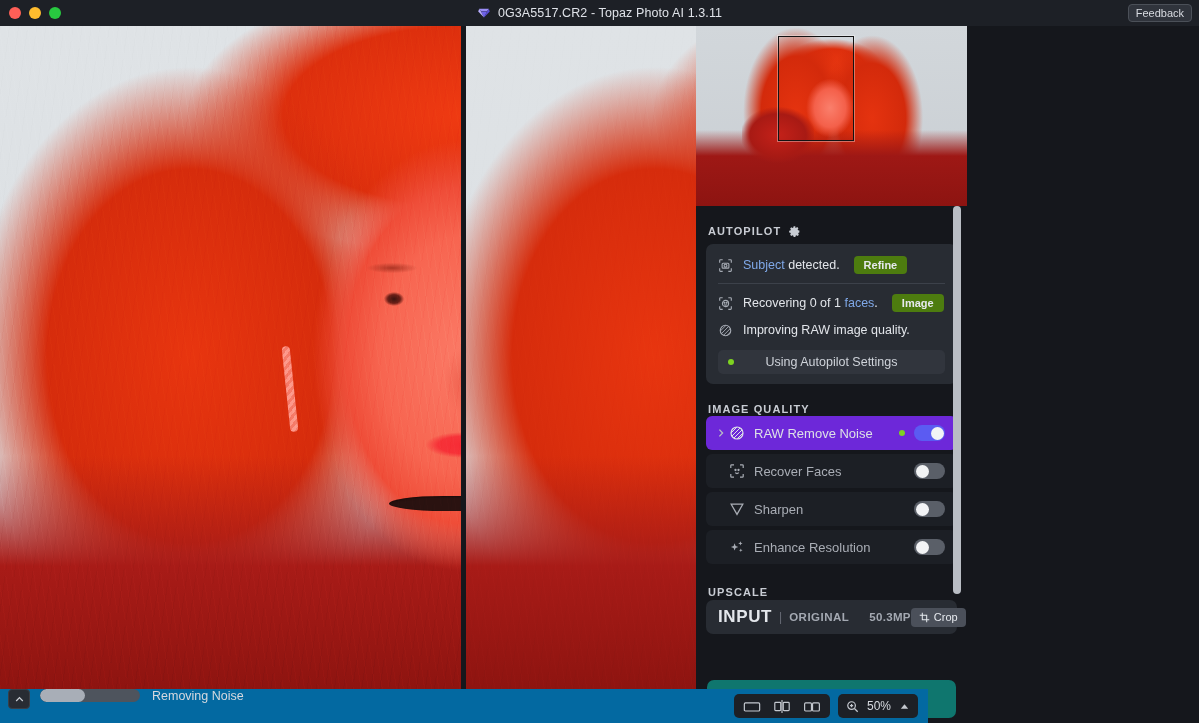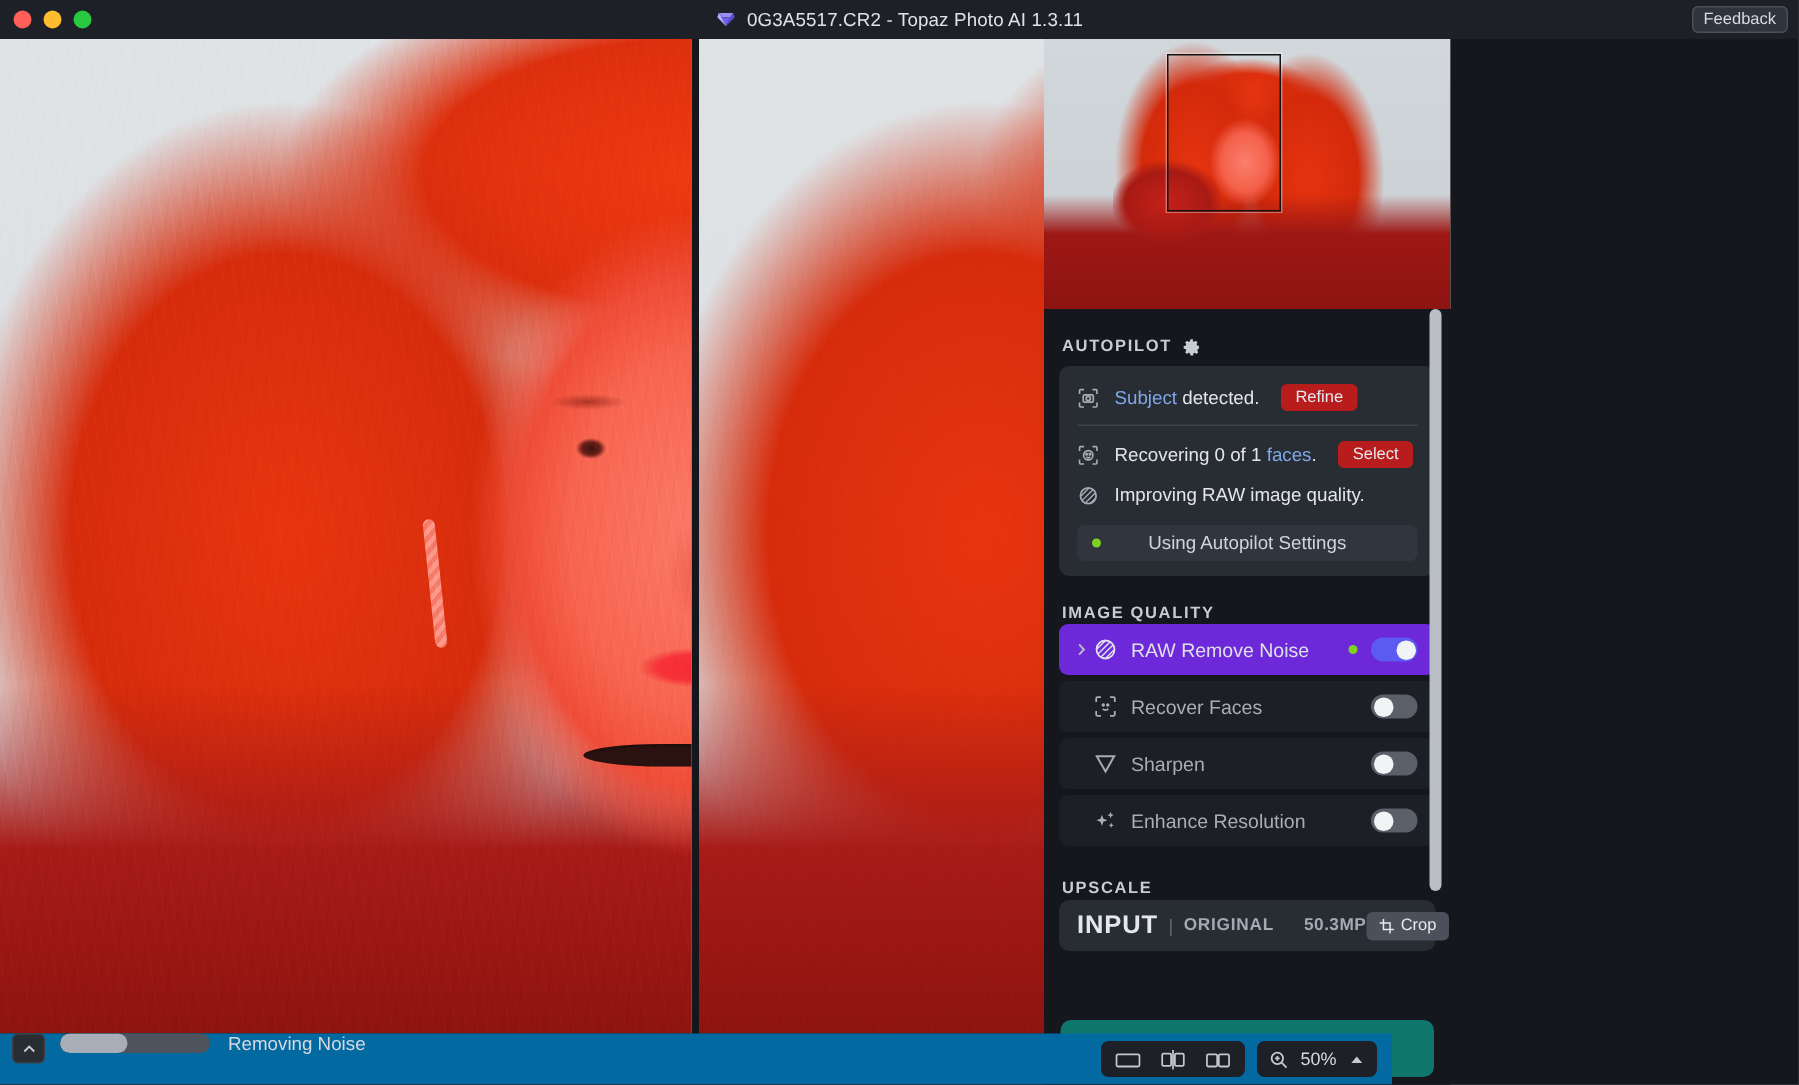--- a/index.html
+++ b/index.html
@@ -183,24 +183,24 @@
   }
   .ap-row {
     display: flex; align-items: center; gap: 10px;
     height: 22px; margin-bottom: 5px;
   }
   .ap-icon { width: 15px; height: 15px; flex: 0 0 15px; color: #a6abb4; }
   .ap-text { font-size: 12.5px; color: #e2e5ea; white-space: nowrap; }
   .link { color: #7fa8e8; }
   .ap-btn {
     margin-left: 4px; height: 18px; padding: 0 10px;
-    background: #b91c1c; border-radius: 4px;
+    background: #4d7c0f; border-radius: 4px;
     color: #e6e9ee; font-size: 11px; line-height: 18px;
     display: inline-flex; align-items: center; justify-content: center;
-    cursor: pointer; border: none;
+    cursor: pointer; border: none; font-weight: bold;
   }
   .ap-divider {
     height: 1px; background: #3c414a; margin: 7px 0 8px 0;
   }
   .ap-status {
     margin-top: 9px; height: 24px;
     background: #31353d; border-radius: 5px;
     display: flex; align-items: center; justify-content: center;
     position: relative; cursor: pointer;
   }
@@ -411,21 +411,21 @@
               <path d="M11 1.8h2.4c.5 0 .8.3.8.8V5"></path>
               <path d="M14.2 11v2.4c0 .5-.3.8-.8.8H11"></path>
               <path d="M5 14.2H2.6c-.5 0-.8-.3-.8-.8V11"></path>
               <circle cx="8" cy="8" r="3.3"></circle>
               <circle cx="6.8" cy="7.2" r="0.5" fill="#a6abb4"></circle>
               <circle cx="9.2" cy="7.2" r="0.5" fill="#a6abb4"></circle>
               <path d="M6.6 9.2c.8.7 2 .7 2.8 0"></path>
             </svg>
           </span>
           <span class="ap-text"><span>Recovering 0 of 1 </span><span class="link">faces</span><span>.</span></span>
-          <button class="ap-btn">Select</button>
+          <button class="ap-btn">Image</button>
         </div>
 
         <div class="ap-row" style="margin-bottom:0">
           <span class="ap-icon">
             <svg viewBox="0 0 16 16" width="15" height="15">
               <defs>
                 <clipPath id="cp1">
                     <circle cx="8" cy="8" r="5.6"></circle>
                   </clipPath>
               </defs>

